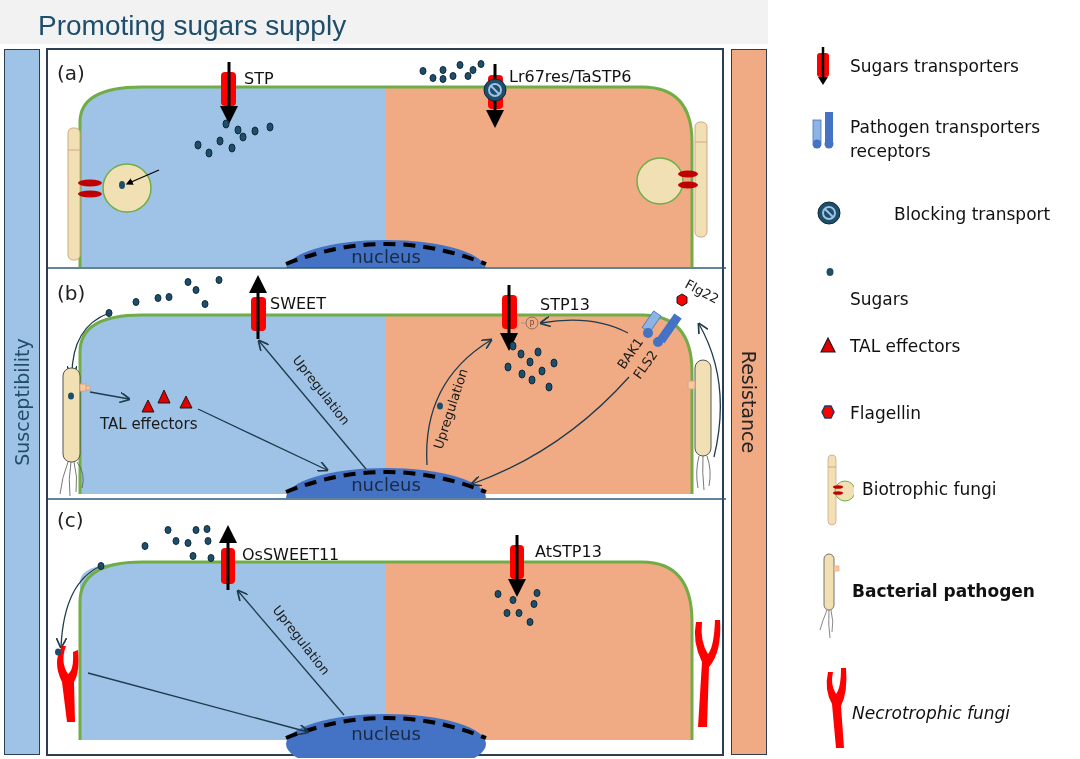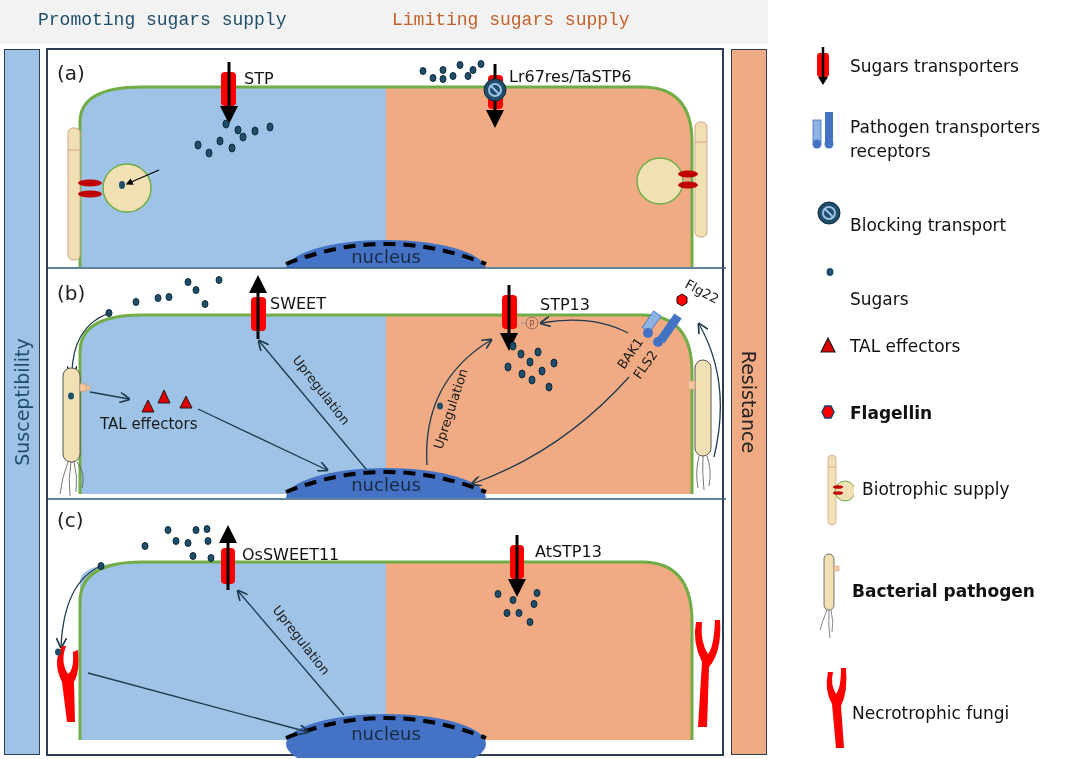--- a/index.html
+++ b/index.html
@@ -1,39 +1,38 @@
 <!DOCTYPE html>
 <html><head>
 <meta charset="utf-8">
 <style>
   html, body { margin:0; padding:0; background:#ffffff; }
   body { width:1080px; height:759px; position:relative; overflow:hidden; font-family:"Liberation Sans", sans-serif; }
   .header-band { position:absolute; left:0; top:0; width:768px; height:44px; background:#f2f2f2; }
-  .hdr { position:absolute; top:10px; font-family:Liberation Mono, monospace; font-size:18px; }
+  .hdr { position:absolute; top:10px; font-family:Liberation Sans, sans-serif; font-size:28px; }
   .hdr.left { left:38px; color:#1f4e6b; }
   .hdr.right { left:392px; color:#c4602a; }
   .side { position:absolute; top:49px; height:706px; width:36px; border:1.5px solid #2c3e50; box-sizing:border-box; }
   .side.left { left:4px; background:#9ec3e6; }
   .side.right { left:731px; background:#f0ab84; }
   .side span { position:absolute; left:50%; top:50%; white-space:nowrap; font-family:"DejaVu Sans", sans-serif; font-size:19px; }
   .side.left span { transform:translate(-50%,-50%) rotate(-90deg); color:#1f4e6b; }
   .side.right span { transform:translate(-50%,-50%) rotate(90deg); color:#222; }
   .frame { position:absolute; left:46px; top:48px; width:678px; height:708px; border:2px solid #2c3e50; box-sizing:border-box; background:#fff; }
   svg text { font-family:"DejaVu Sans", sans-serif; }
   .legend { position:absolute; left:790px; top:0; width:290px; height:690px; }
   .leg-item { position:absolute; left:0; width:290px; }
   .leg-icon { position:absolute; left:0; }
   .leg-label { position:absolute; left:60px; font-family:"DejaVu Sans", sans-serif; font-size:17px; color:#111; white-space:nowrap; line-height:22px; }
 </style>
 </head>
 <body>
 
 <div class="header-band">
   <span class="hdr left">Promoting sugars supply</span>
-  <span class="hdr right">Limiting sugars supply</span>
 </div>
 
 <div class="side left">
   <span>Susceptibility</span>
 </div>
 <div class="side right">
   <span>Resistance</span>
 </div>
 
 <div class="frame">
@@ -280,57 +279,57 @@
     </svg>
     <span class="leg-label" style="top:4px;">Pathogen transporters</span>
     <span class="leg-label" style="top:28px;">receptors</span>
   </div>
   <div class="leg-item" style="top:200px;">
     <svg class="leg-icon" style="left:26px;top:0" width="26" height="26">
       <circle cx="13" cy="13" r="11" fill="#1f4e6b" stroke="#0d2a3a"></circle>
       <circle cx="13" cy="13" r="6" fill="none" stroke="#9ec3e6" stroke-width="2"></circle>
       <line x1="9" y1="9" x2="17" y2="17" stroke="#9ec3e6" stroke-width="2"></line>
     </svg>
-    <span class="leg-label" style="top:14px;">Blocking transport</span>
+    <span class="leg-label" style="top:3px;margin-left:44px;">Blocking transport</span>
   </div>
   <div class="leg-item" style="top:260px;">
     <svg class="leg-icon" style="left:34px;top:0" width="12" height="20">
       <ellipse cx="6" cy="12" rx="3.5" ry="4" fill="#1f4e6b"></ellipse>
     </svg>
     <span class="leg-label" style="top:2px;margin-top:26px;">Sugars</span>
   </div>
   <div class="leg-item" style="top:335px;">
     <svg class="leg-icon" style="left:28px;top:0" width="20" height="20">
       <polygon points="3,17 10,3 17,17" fill="#e00000" stroke="#1a1a1a" stroke-width="1.2"></polygon>
     </svg>
     <span class="leg-label" style="top:0px;">TAL effectors</span>
   </div>
   <div class="leg-item" style="top:402px;">
     <svg class="leg-icon" style="left:28px;top:0" width="20" height="20">
       <polygon points="4,10 7,4 13,4 16,10 13,16 7,16" fill="#ff0000" stroke="#1f3a6a" stroke-width="1.5"></polygon>
     </svg>
-    <span class="leg-label" style="top:0px;font-weight:bold;">Flagellin</span>
+    <span class="leg-label" style="top:0px;">Flagellin</span>
   </div>
   <div class="leg-item" style="top:453px;">
     <svg class="leg-icon" style="left:24px;top:0" width="40" height="75">
       <rect x="14" y="2" width="8" height="70" rx="4" fill="#f1e0b4" stroke="#d4a68a" stroke-width="0.8"></rect>
       <line x1="14" y1="14" x2="22" y2="14" stroke="#d4a68a"></line>
       <circle cx="31" cy="38" r="10" fill="#f1e0b4" stroke="#70ad47" stroke-width="1"></circle>
       <ellipse cx="24" cy="34" rx="5" ry="1.8" fill="#c00000"></ellipse>
       <ellipse cx="24" cy="40" rx="5" ry="1.8" fill="#c00000"></ellipse>
     </svg>
-    <span class="leg-label" style="top:25px;left:72px;">Biotrophic supply</span>
+    <span class="leg-label" style="top:25px;left:72px;">Biotrophic fungi</span>
   </div>
   <div class="leg-item" style="top:552px;">
     <svg class="leg-icon" style="left:28px;top:0" width="30" height="90">
       <rect x="6" y="2" width="10" height="56" rx="5" fill="#f1e0b4" stroke="#555" stroke-width="0.8"></rect>
       <rect x="16" y="14" width="5" height="5" fill="#f8c9a0" stroke="#d4a68a" stroke-width="0.6"></rect>
       <path d="M9,58 Q4,70 2,78 M11,58 Q10,72 12,86 M13,58 Q16,70 14,80" fill="none" stroke="#555" stroke-width="0.7"></path>
     </svg>
     <span class="leg-label" style="top:28px;left:62px;font-weight:bold;">Bacterial pathogen</span>
   </div>
   <div class="leg-item" style="top:662px;">
     <svg class="leg-icon" style="left:34px;top:0" width="30" height="88">
       <path d="M4,10 Q0,28 8,42 L12,86 L20,86 L17,44 Q24,30 22,6 L17,6 Q17,26 12,32 Q6,22 9,10 Z" fill="#ff0000"></path>
     </svg>
-    <span class="leg-label" style="top:40px;left:62px;">Necrotrophic fungi</span>
+    <span class="leg-label" style="top:40px;left:62px;font-style:italic;">Necrotrophic fungi</span>
   </div>
 </div>
 
 </body></html>

